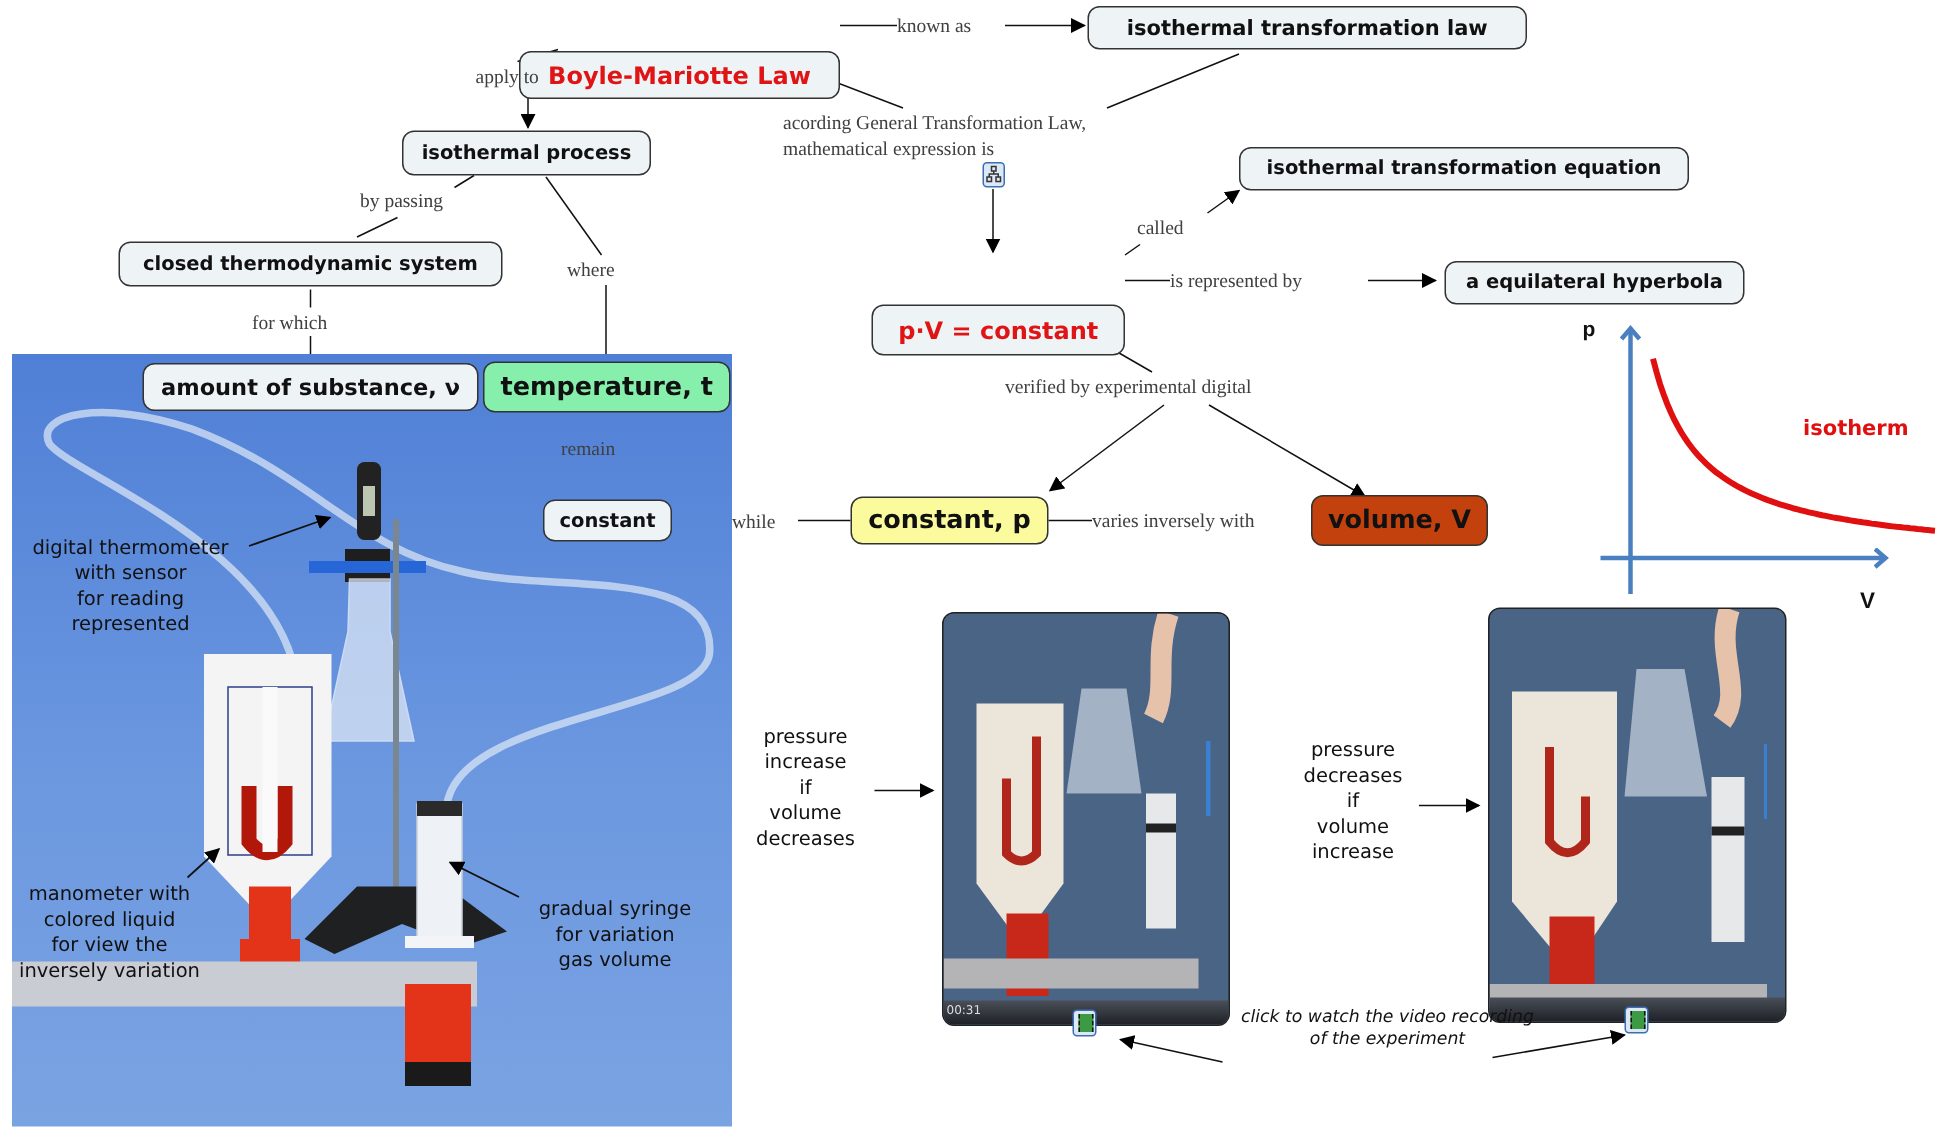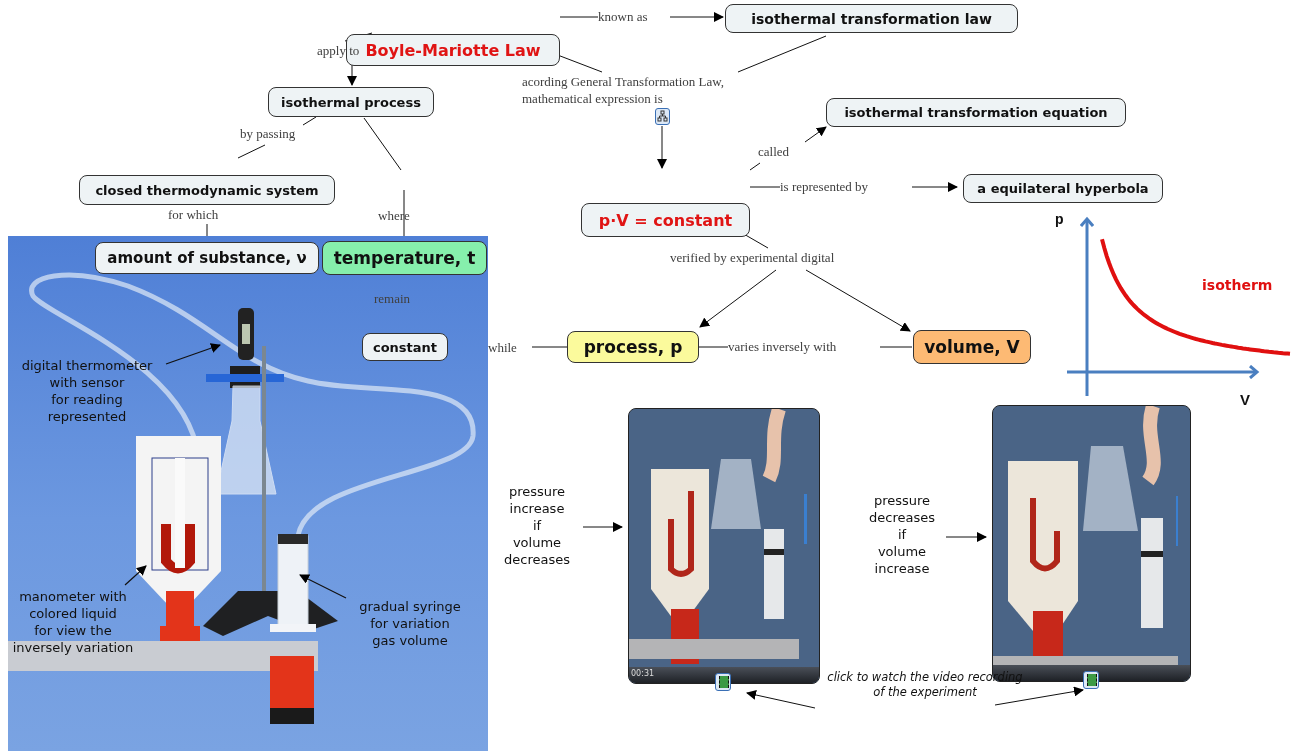--- a/index.html
+++ b/index.html
@@ -137,46 +137,46 @@
   <g stroke="#111" stroke-width="1.2">
     <line x1="166" y1="364" x2="220" y2="345" marker-end="url(#ah2)"></line>
     <line x1="125" y1="585" x2="146" y2="566" marker-end="url(#ah2)"></line>
     <line x1="346" y1="598" x2="300" y2="575" marker-end="url(#ah2)"></line>
   </g>
 </svg>
 
 <div class="node big red" style="left:346px;top:2px;width:214px;height:32px;">Boyle-Mariotte Law</div>
 <div class="node" style="left:725px;top:4px;width:293px;height:29px;font-size:14px;">isothermal transformation law</div>
 <div class="node" style="left:268px;top:87px;width:166px;height:30px;">isothermal process</div>
-<div class="node" style="left:79px;top:175px;width:256px;height:30px;">closed thermodynamic system</div>
+<div class="node" style="left:79px;top:161px;width:256px;height:30px;">closed thermodynamic system</div>
 <div class="node big" style="left:95px;top:242px;width:224px;height:32px;font-size:15px;">amount of substance, ν</div>
 <div class="node big" style="left:322px;top:241px;width:165px;height:34px;background:#86efac;font-size:17px;">temperature, t</div>
 <div class="node" style="left:362px;top:333px;width:86px;height:28px;">constant</div>
 <div class="node big red" style="left:581px;top:171px;width:169px;height:34px;">p·V = constant</div>
 <div class="node" style="left:826px;top:98px;width:300px;height:29px;">isothermal transformation equation</div>
 <div class="node" style="left:963px;top:174px;width:200px;height:29px;">a equilateral hyperbola</div>
-<div class="node big" style="left:567px;top:331px;width:132px;height:32px;background:#fbfa9c;font-size:17px;">process, p</div>
-<div class="node big" style="left:913px;top:330px;width:118px;height:34px;background:#fdba74;font-size:17px;">volume, V</div>
+<div class="node big" style="left:567px;top:331px;width:132px;height:32px;background:#fbfa9c;font-size:17px;">constant, p</div>
+<div class="node big" style="left:874px;top:330px;width:118px;height:34px;background:#c2410c;font-size:17px;">volume, V</div>
 
 <div class="lbl" style="left:598px;top:9px;width:72px;">known as</div>
 <div class="lbl" style="left:317px;top:43px;width:70px;">apply to</div>
 <div class="lbl" style="left:522px;top:74px;width:280px;">acording General Transformation Law,</div>
 <div class="lbl" style="left:522px;top:91px;width:280px;">mathematical expression is</div>
 <div style="position:absolute;left:655px;top:108px;width:15px;height:17px;background:#dce8f6;border:1px solid #3a6fb5;border-radius:3px;box-sizing:border-box;">
   <svg width="13" height="15">
       <g stroke="#333" fill="none" stroke-width="1">
         <rect x="5" y="2" width="3" height="3"></rect>
         <rect x="2" y="9" width="3" height="3"></rect>
         <rect x="8" y="9" width="3" height="3"></rect>
         <path d="M6.5,5 V7 H3.5 V9 M6.5,7 H9.5 V9"></path>
       </g>
     </svg>
 </div>
 <div class="lbl" style="left:240px;top:126px;width:86px;">by passing</div>
-<div class="lbl" style="left:378px;top:172px;width:52px;margin-top:36px;">where</div>
+<div class="lbl" style="left:378px;top:172px;width:52px;">where</div>
 <div class="lbl" style="left:168px;top:207px;width:80px;">for which</div>
 <div class="lbl" style="left:374px;top:291px;width:60px;">remain</div>
 <div class="lbl" style="left:488px;top:340px;width:44px;">while</div>
 <div class="lbl" style="left:758px;top:144px;width:52px;">called</div>
 <div class="lbl" style="left:780px;top:179px;width:132px;">is represented by</div>
 <div class="lbl" style="left:670px;top:250px;width:236px;">verified by experimental digital</div>
 <div class="lbl" style="left:728px;top:339px;width:152px;">varies inversely with</div>
 
 <svg class="abs" id="isotherm-chart" style="left:1050px;top:200px;" width="242" height="220">
   <defs>

